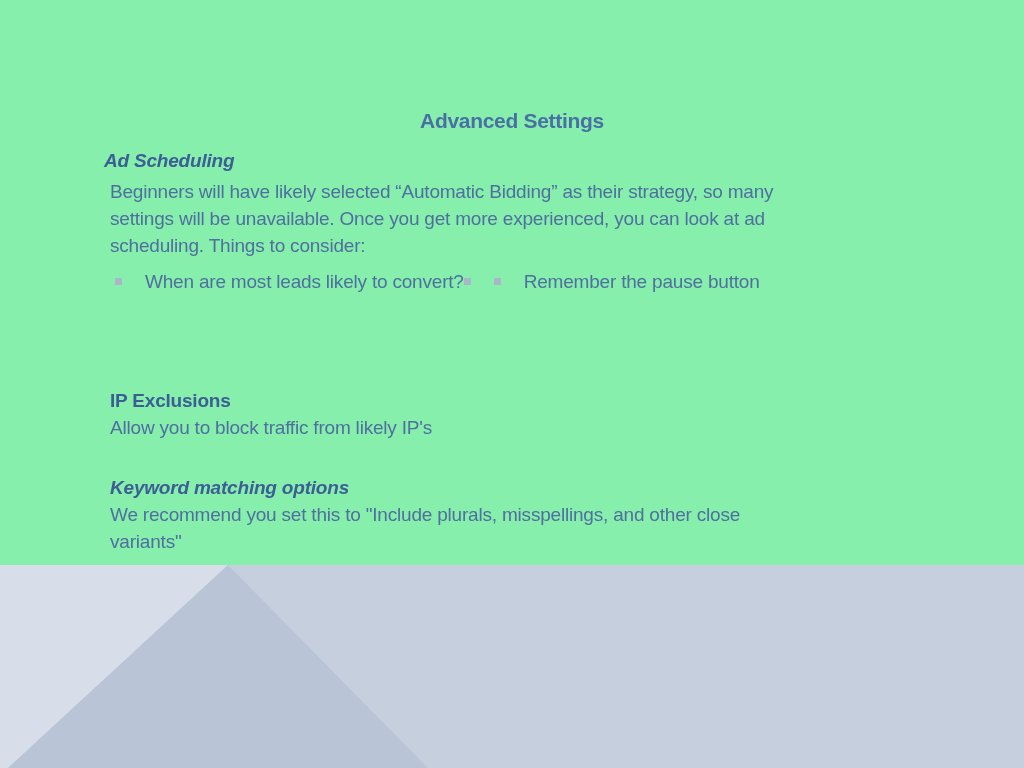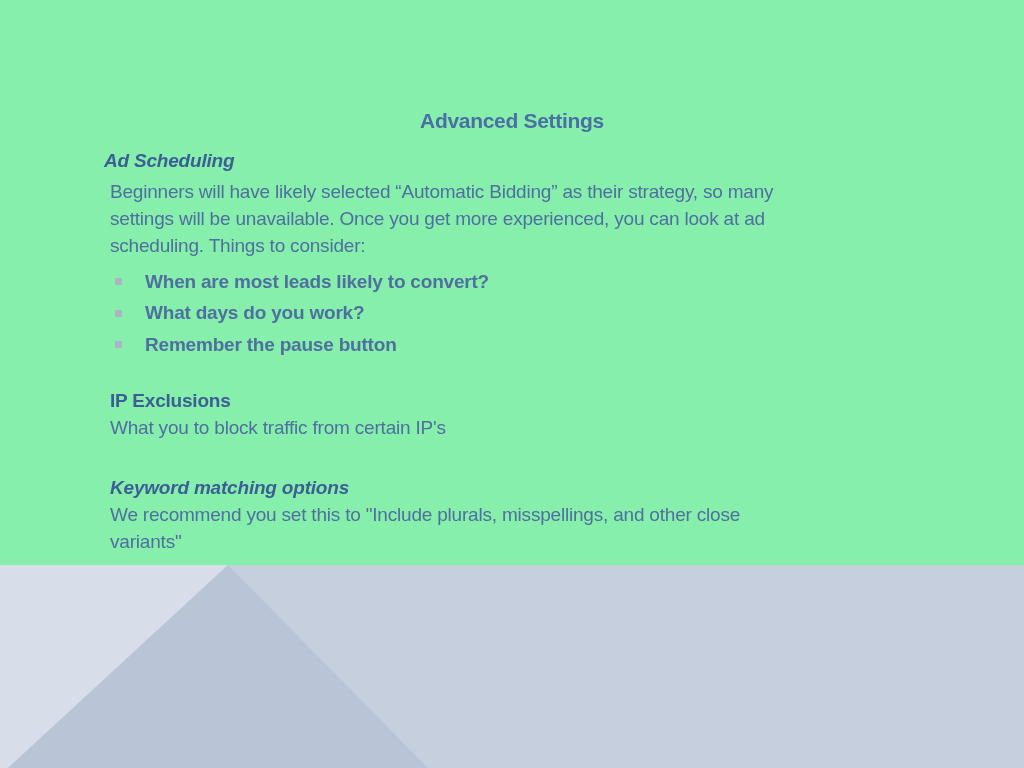--- a/index.html
+++ b/index.html
@@ -45,22 +45,20 @@
   }
   #heading-ad-scheduling { top: 150px; left: 104px; font-style: italic; }
   #para-line-1 { top: 181px; left: 110px; }
   #para-line-2 { top: 208px; left: 110px; }
   #para-line-3 { top: 235px; left: 110px; }
   #bullet-list {
     position: absolute;
     top: 266px;
     left: 115px;
     display: flex;
-    flex-direction: column;
-    font-weight: bold;
   }
   .bullet-row {
     display: flex;
     align-items: center;
     height: 31.5px;
   }
   .bullet-square {
     width: 7px;
     height: 7px;
     background: #aab6c7;
@@ -100,30 +98,29 @@
   <div class="line" id="para-line-1">Beginners will have likely selected “Automatic Bidding” as their strategy, so many</div>
   <div class="line" id="para-line-3">scheduling. Things to consider:</div>
 
   <div id="bullet-list">
     <div class="bullet-row">
       <span class="bullet-square"></span>
       <span class="bullet-text">When are most leads likely to convert?</span>
     </div>
     <div class="bullet-row">
       <span class="bullet-square"></span>
-      <span class="bullet-text">What days do you work?</span>
     </div>
     <div class="bullet-row">
       <span class="bullet-square"></span>
       <span class="bullet-text">Remember the pause button</span>
     </div>
   </div>
 
   <div class="heading" id="heading-ip-exclusions">IP Exclusions</div>
-  <div class="line" id="ip-body-line">What you to block traffic from certain IP's</div>
+  <div class="line" id="ip-body-line">Allow you to block traffic from likely IP's</div>
 
   <div class="heading" id="heading-keyword-matching">Keyword matching options</div>
   <div class="line" id="kw-line-1">We recommend you set this to "Include plurals, misspellings, and other close</div>
   <div class="line" id="kw-line-2">variants"</div>
 
   <div id="decor-band">
     <svg viewBox="0 0 1024 203" preserveAspectRatio="none">
       <rect x="0" y="0" width="1024" height="203" fill="#c5cfde"></rect>
       <polygon points="0,0 228,0 8,203 0,203" fill="#d8dee9"></polygon>
       <polygon points="228,0 428,203 8,203" fill="#b9c4d6"></polygon>

